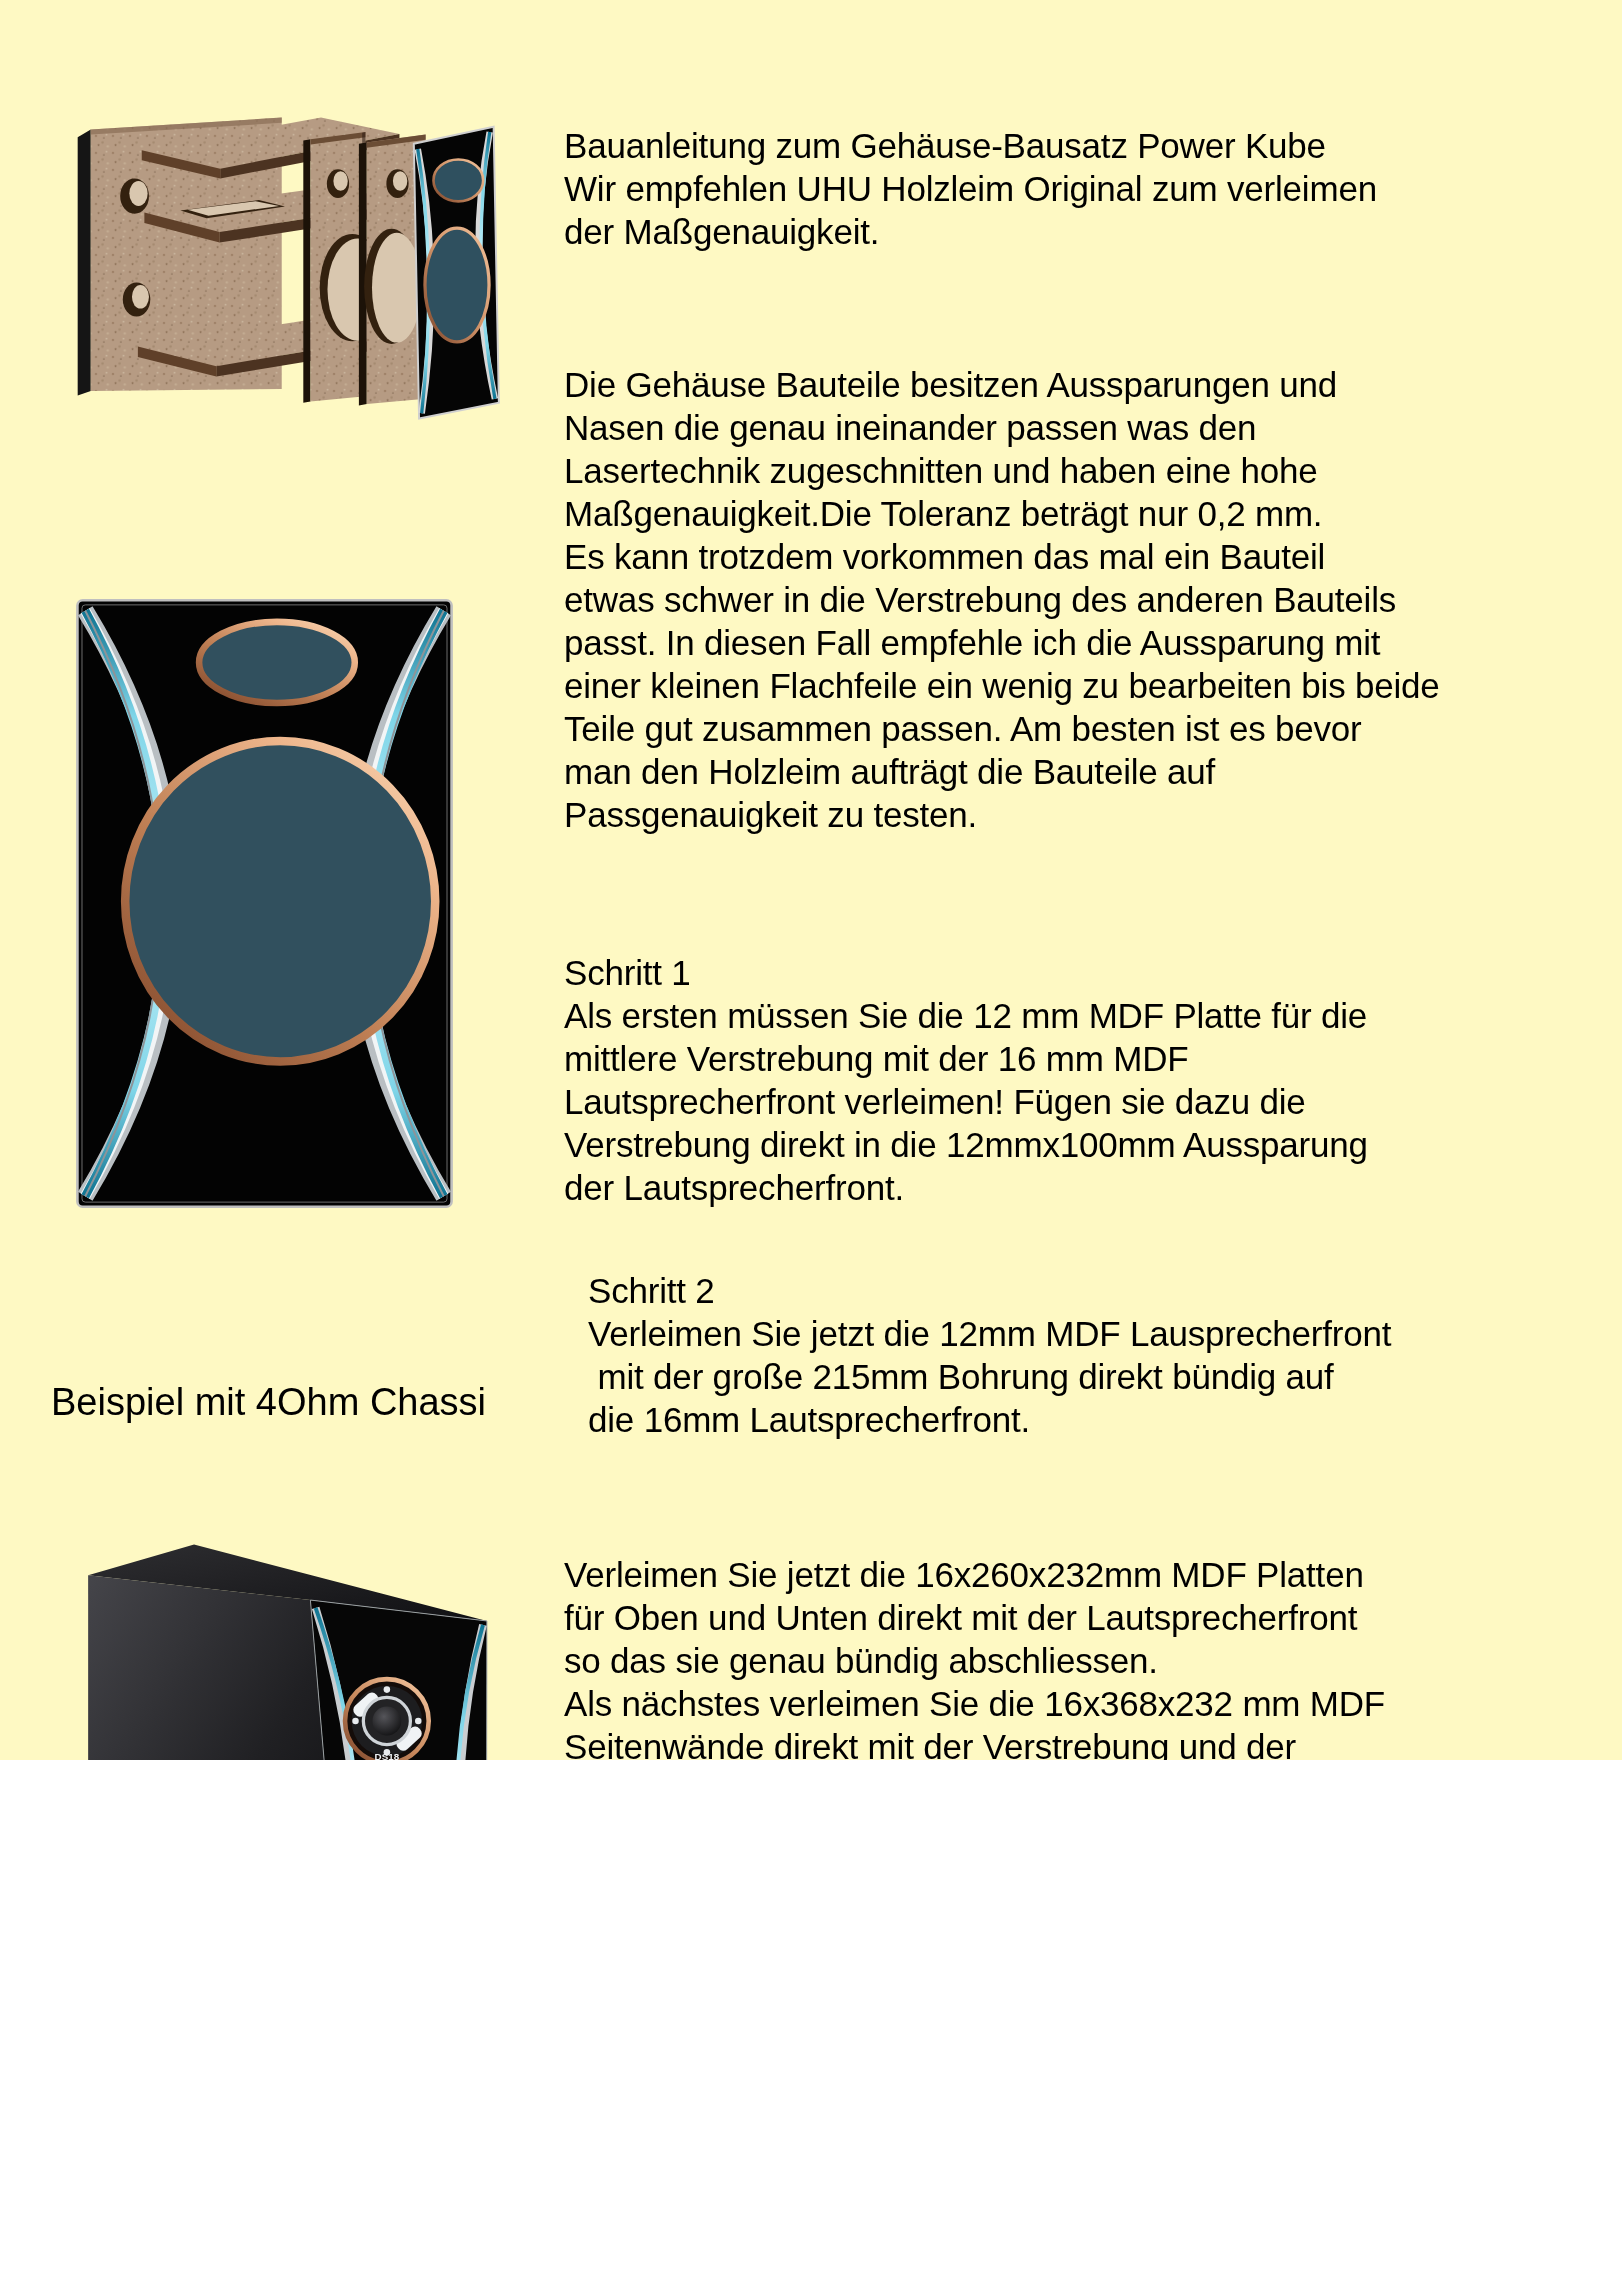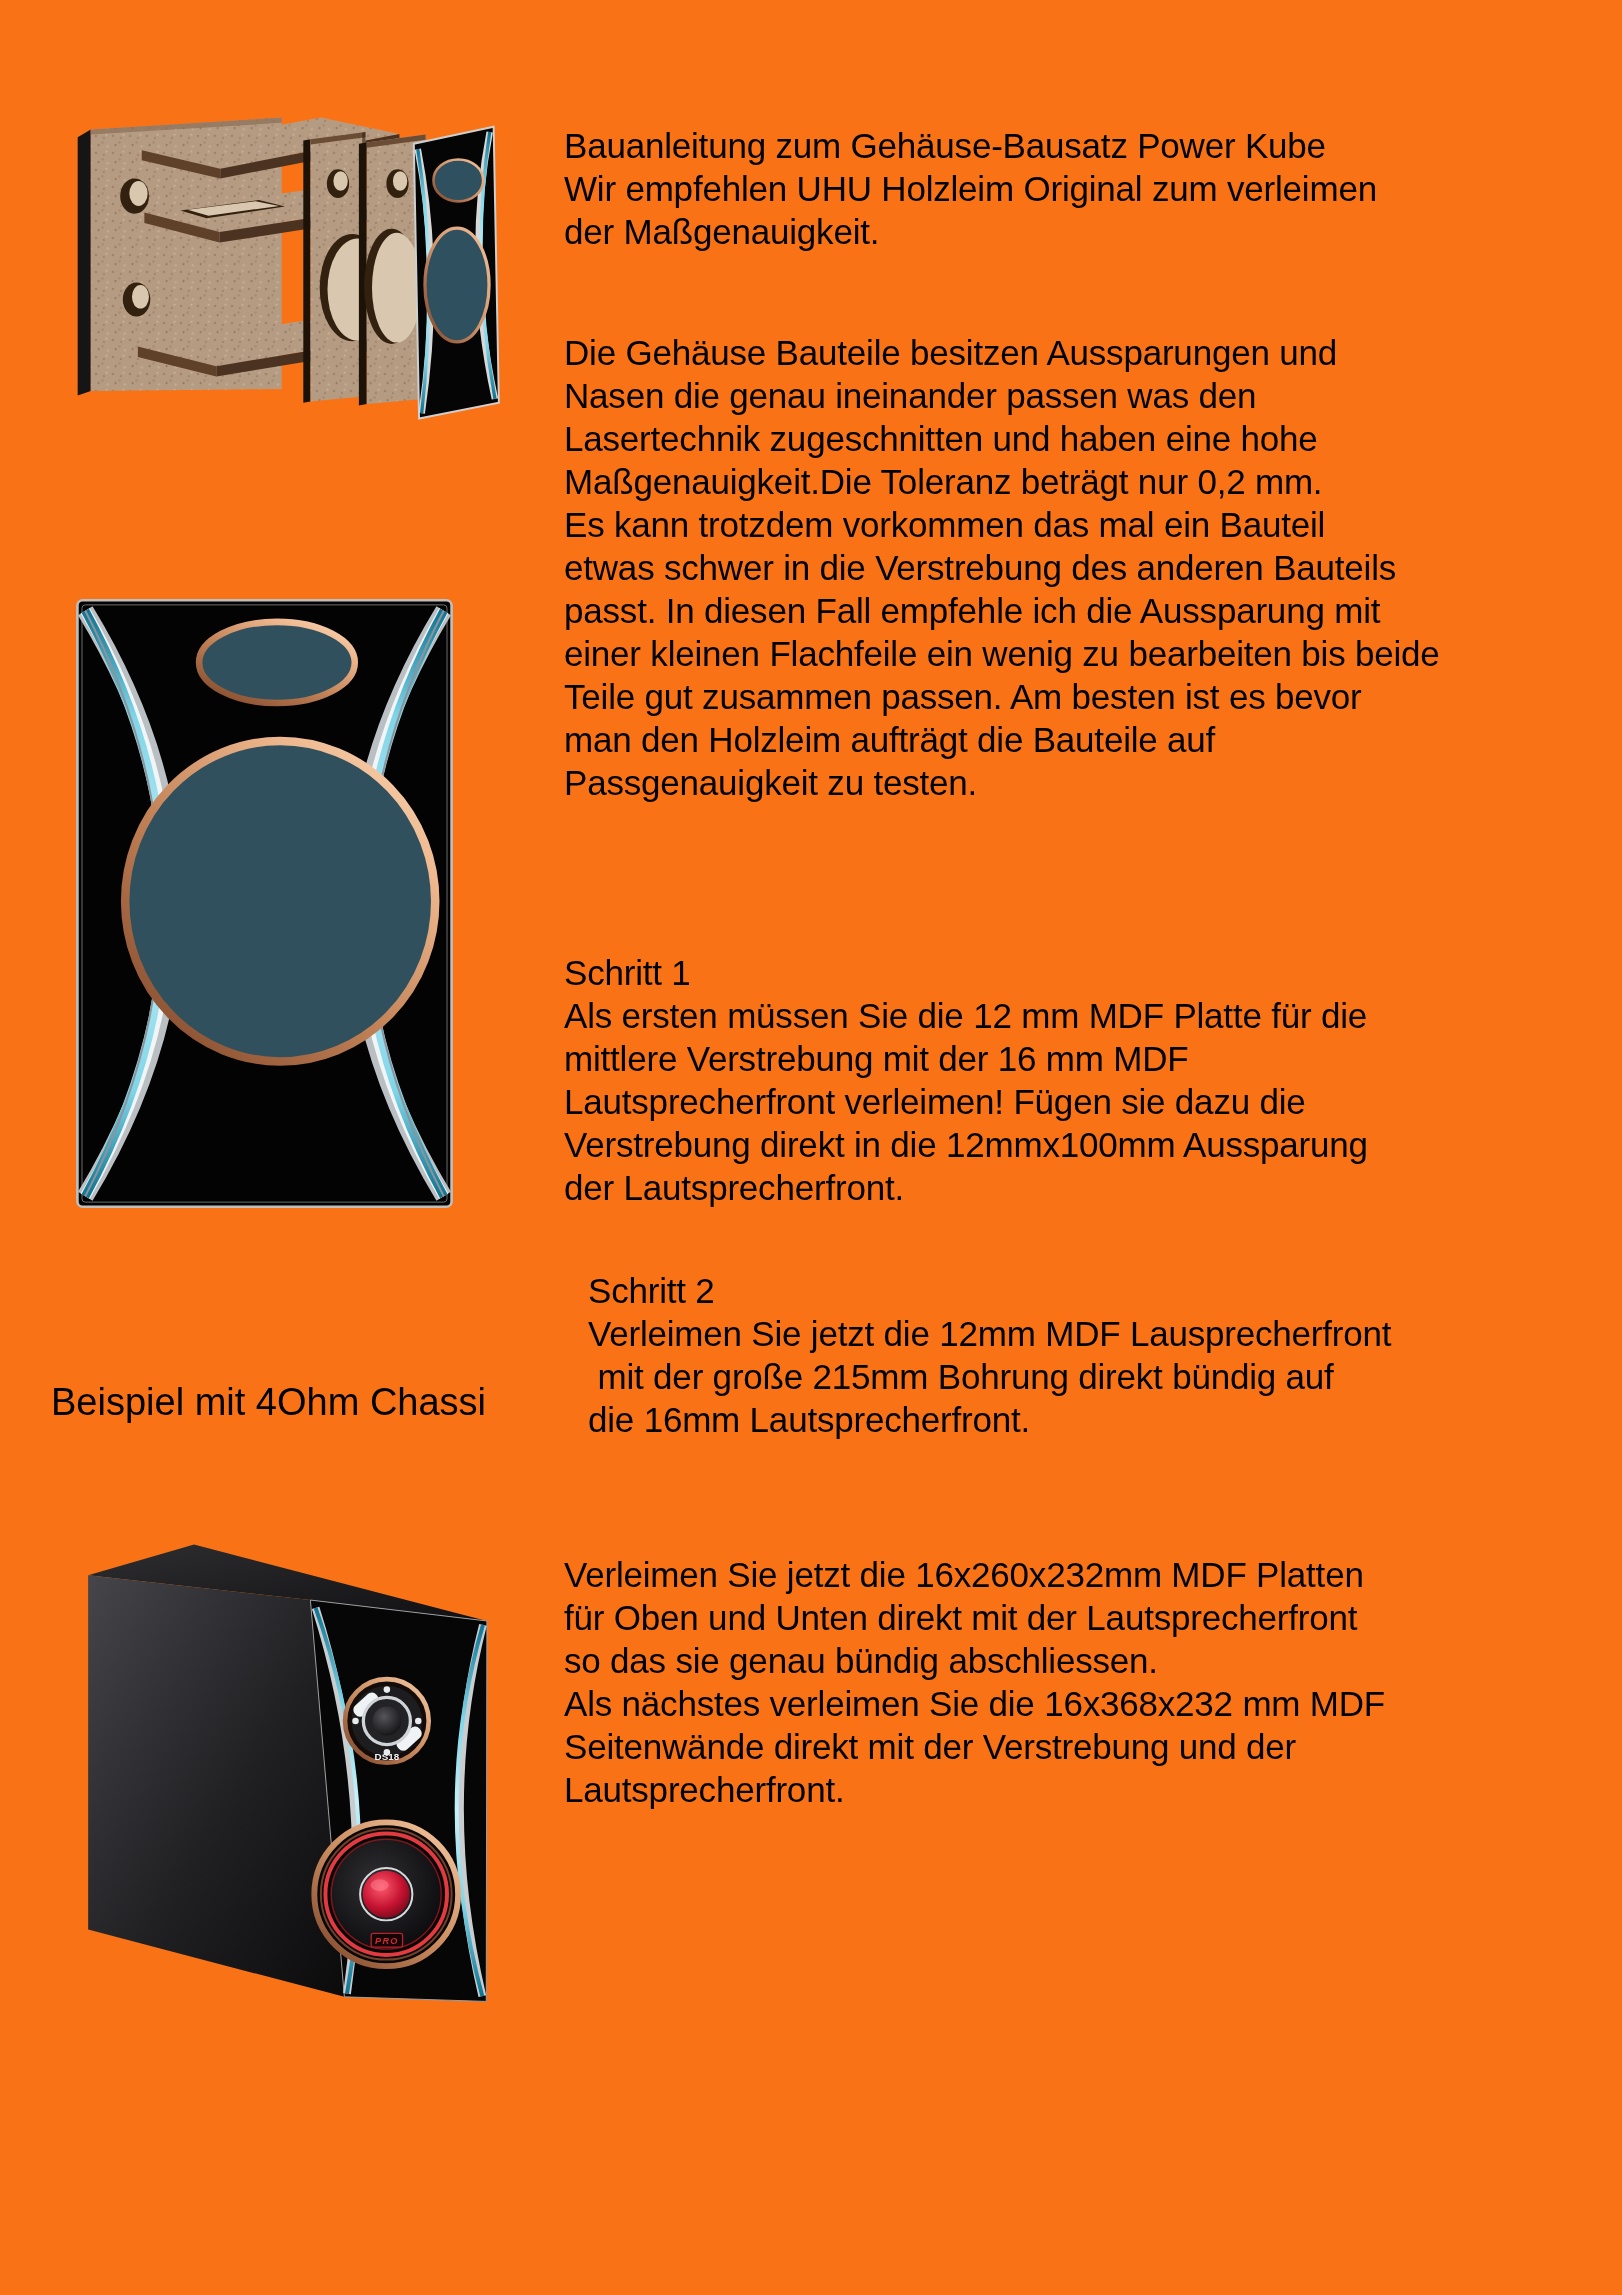--- a/index.html
+++ b/index.html
@@ -1,16 +1,16 @@
 <!DOCTYPE html>
 <html style="font-size:10.5px"><head>
 <meta charset="utf-8">
 <style>
   html,body{margin:0;padding:0;background:#ffffff;}
-  .page{position:relative;width:1623px;height:2295px;background:#f97316;overflow:hidden;
+  .page{position:relative;width:1623px;height:1760px;background:#fef9c3;overflow:hidden;
         font-family:"Liberation Sans", sans-serif;color:#000;}
   .tblock{position:absolute;font-size:35px;line-height:43px;letter-spacing:-0.2px;}
   .tblock .line{white-space:pre;min-height:43px;}
   .caption{position:absolute;font-size:38px;line-height:43px;white-space:pre;}
   svg{position:absolute;display:block;}
   text{font-family:"Liberation Sans", sans-serif;}
 </style>
 </head>
 <body>
 
@@ -100,21 +100,21 @@
       <ellipse cx="608" cy="286" rx="49" ry="87" fill="#2f505f" stroke="url(#cp1)" stroke-width="5"></ellipse>
     </g>
   </svg>
 
   <div class="tblock" style="left:564px;top:124px;">
     <div class="line">Bauanleitung zum Gehäuse-Bausatz Power Kube</div>
     <div class="line">Wir empfehlen UHU Holzleim Original zum verleimen</div>
     <div class="line">der Maßgenauigkeit.</div>
   </div>
 
-  <div class="tblock" style="left:564px;top:331px;">
+  <div class="tblock" style="left:564px;top:363px;">
     <div class="line">Die Gehäuse Bauteile besitzen Aussparungen und</div>
     <div class="line">Nasen die genau ineinander passen was den</div>
     <div class="line">Lasertechnik zugeschnitten und haben eine hohe</div>
     <div class="line">Maßgenauigkeit.Die Toleranz beträgt nur 0,2 mm.</div>
     <div class="line">Es kann trotzdem vorkommen das mal ein Bauteil</div>
     <div class="line">etwas schwer in die Verstrebung des anderen Bauteils</div>
     <div class="line">passt. In diesen Fall empfehle ich die Aussparung mit</div>
     <div class="line">einer kleinen Flachfeile ein wenig zu bearbeiten bis beide</div>
     <div class="line">Teile gut zusammen passen. Am besten ist es bevor</div>
     <div class="line">man den Holzleim aufträgt die Bauteile auf</div>

